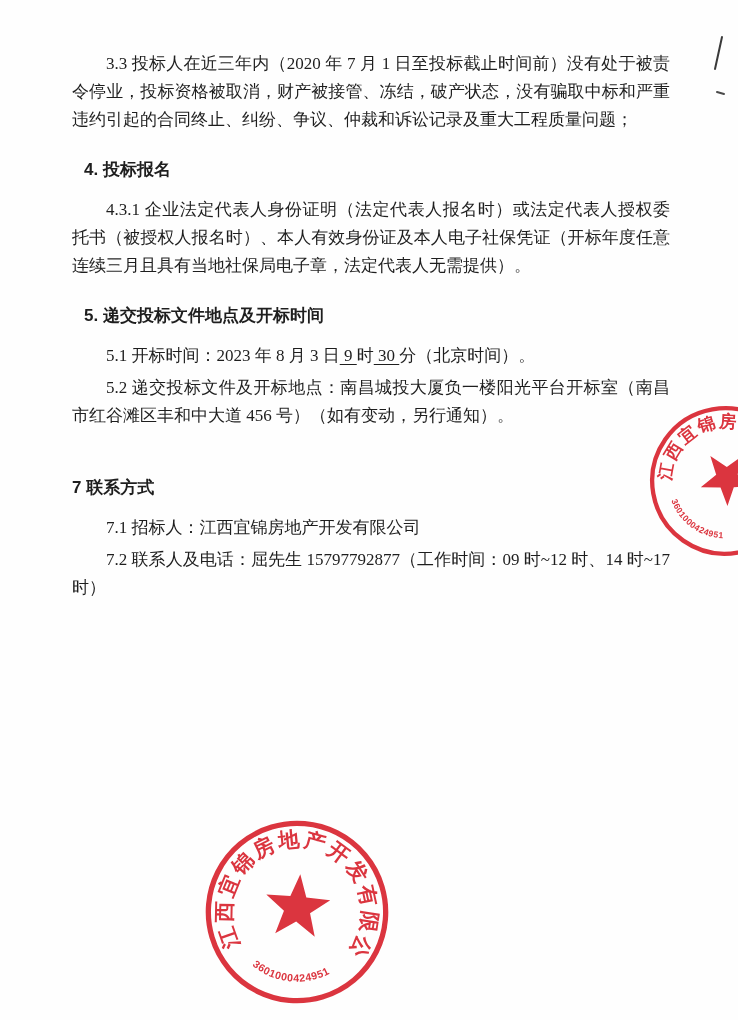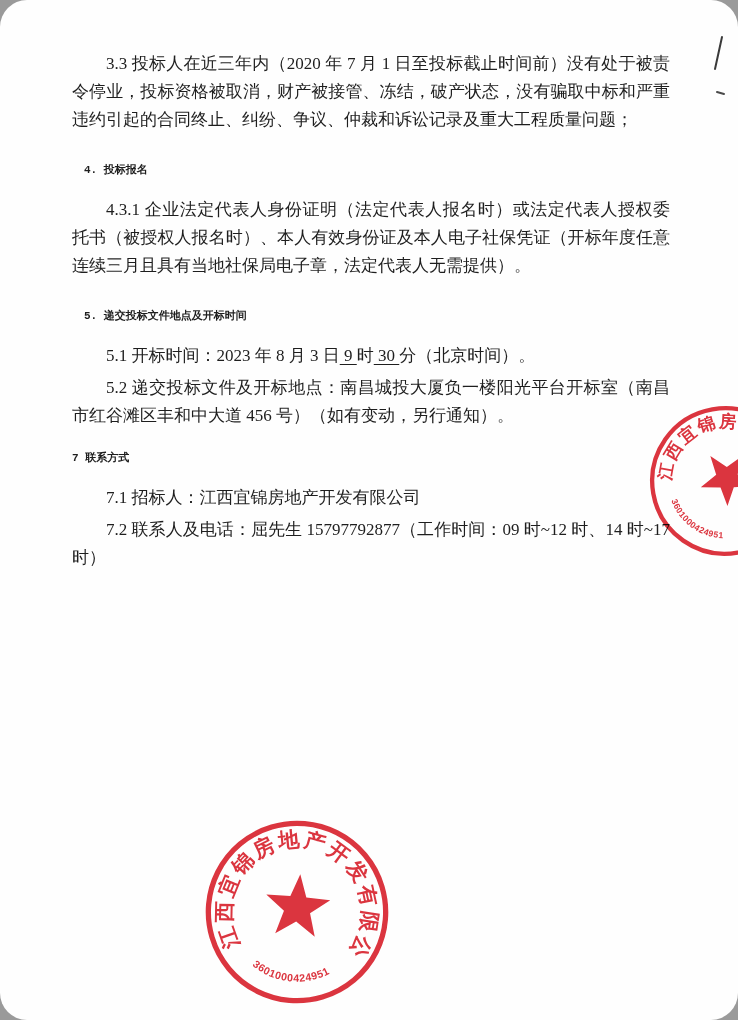--- a/index.html
+++ b/index.html
@@ -5,40 +5,39 @@
   * { margin:0; padding:0; box-sizing:border-box; }
   html,body { background:#9a9a9a; }
   .page {
     position:relative;
     width:738px; height:1020px;
     margin:0 auto;
     background:#fefefe;
     overflow:hidden;
     font-family:"Liberation Serif","DejaVu Serif",serif;
     color:#1e1e1e;
-    border-radius:27px;
   }
   .content {
     position:absolute;
     left:72px; top:50px;
     width:598px;
     font-size:17px;
     line-height:28px;
     text-align:justify;
   }
   p.body { text-indent:2em; margin-bottom:4px; }
   h2.heading {
-    font-family:Liberation Mono, monospace;
-    font-size:11px;
+    font-family:Liberation Sans, sans-serif;
+    font-size:17px;
     font-weight:700;
     margin:22px 0 12px 0;
     padding-left:12px;
     text-align:left;
   }
-  h2.heading.big-gap { margin-top:14px; }
+  h2.heading.big-gap { margin-top:44px; }
   h2.heading.no-ind { padding-left:0; }
   .u { text-decoration:underline; text-underline-offset:3px; }
 
   
   .seal { position:absolute; mix-blend-mode:multiply; opacity:.92; pointer-events:none; }
   .seal-bottom { left:202px; top:817px; width:190px; height:190px; transform:rotate(5deg); }
   .seal-right  { left:647px; top:403px; width:156px; height:156px; transform:rotate(35deg); }
   .seal .ring { fill:none; stroke:var(--seal-color,#d9232e); stroke-width:5; }
   .seal .star { fill:var(--seal-color,#d9232e); }
   .seal text  { fill:var(--seal-color,#d9232e); font-weight:bold;

